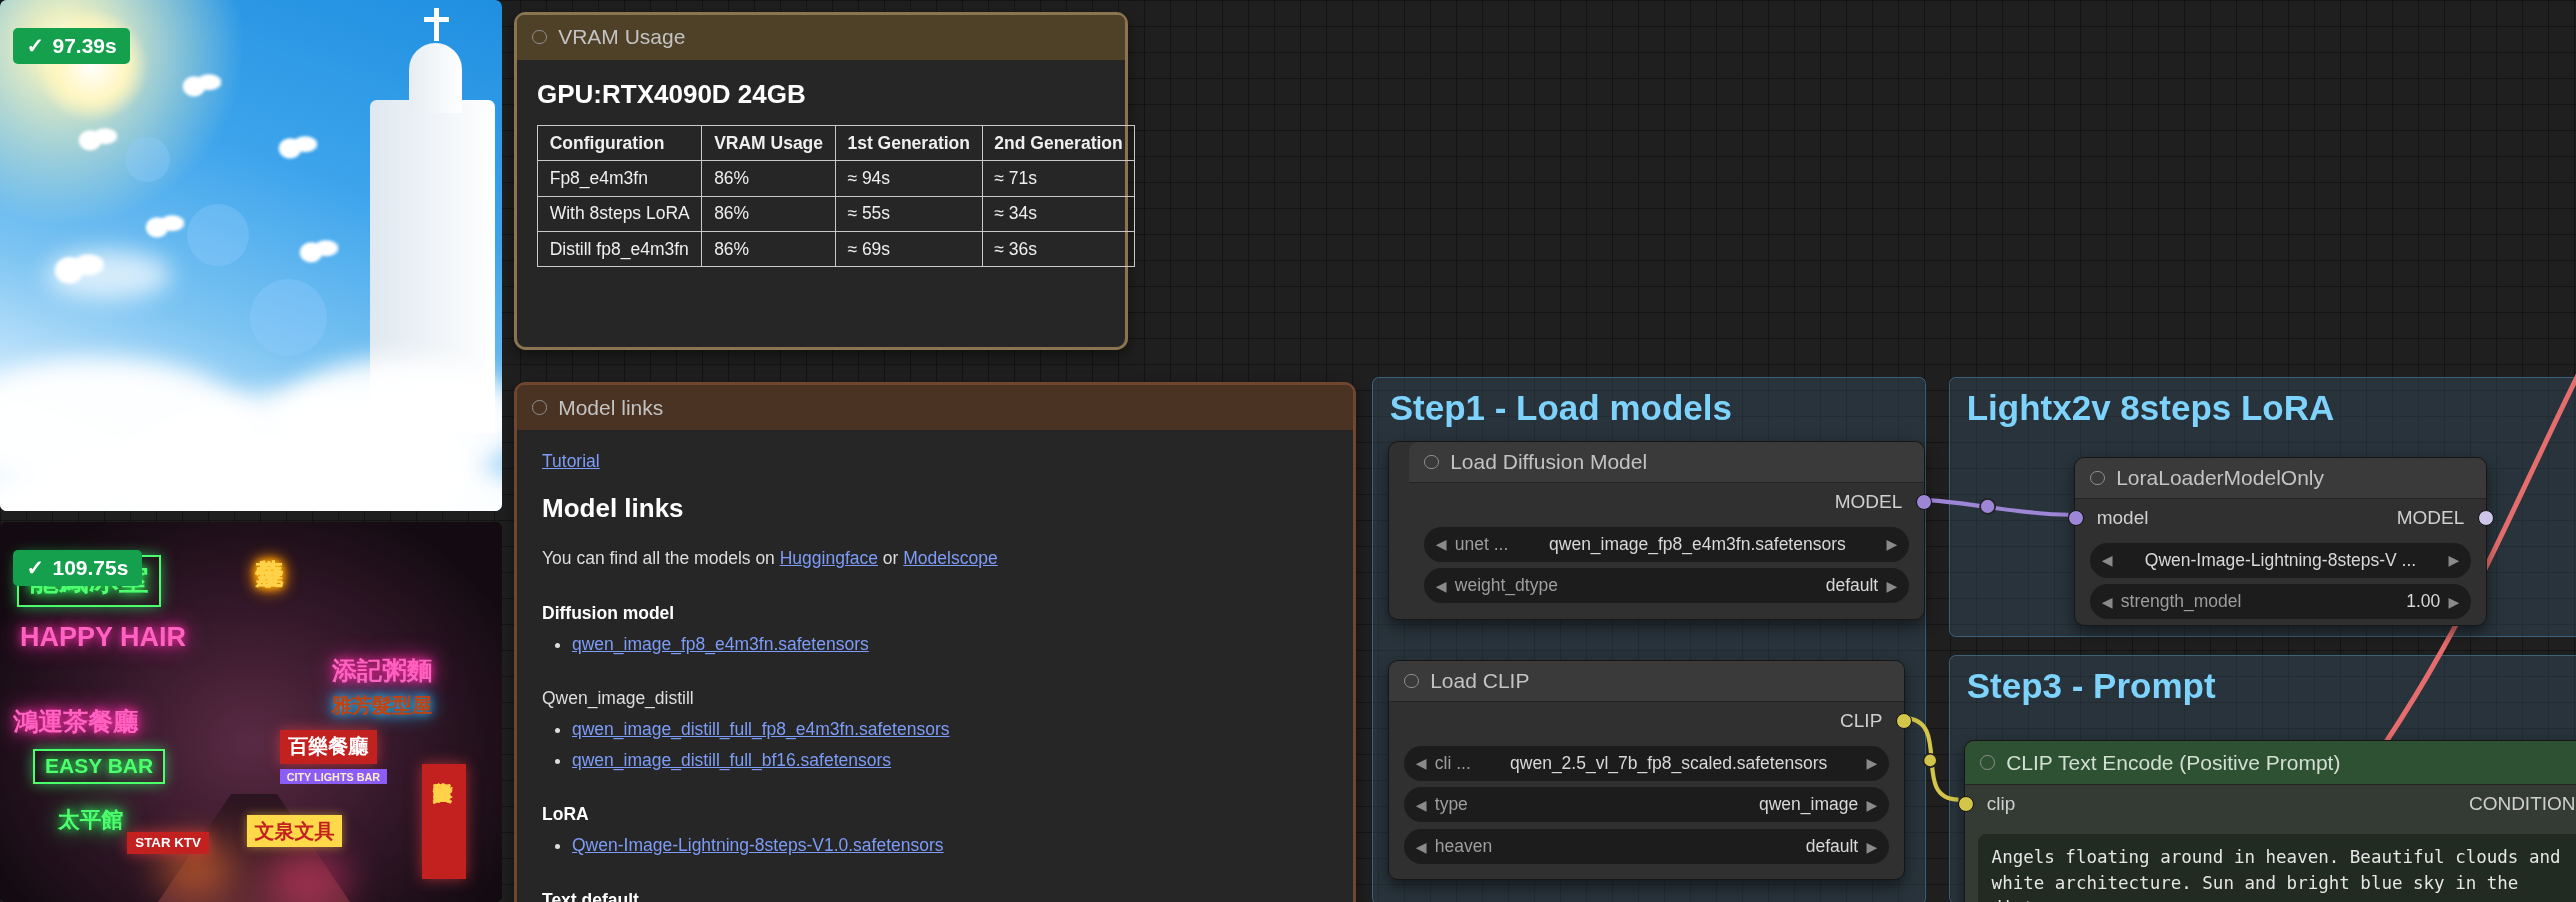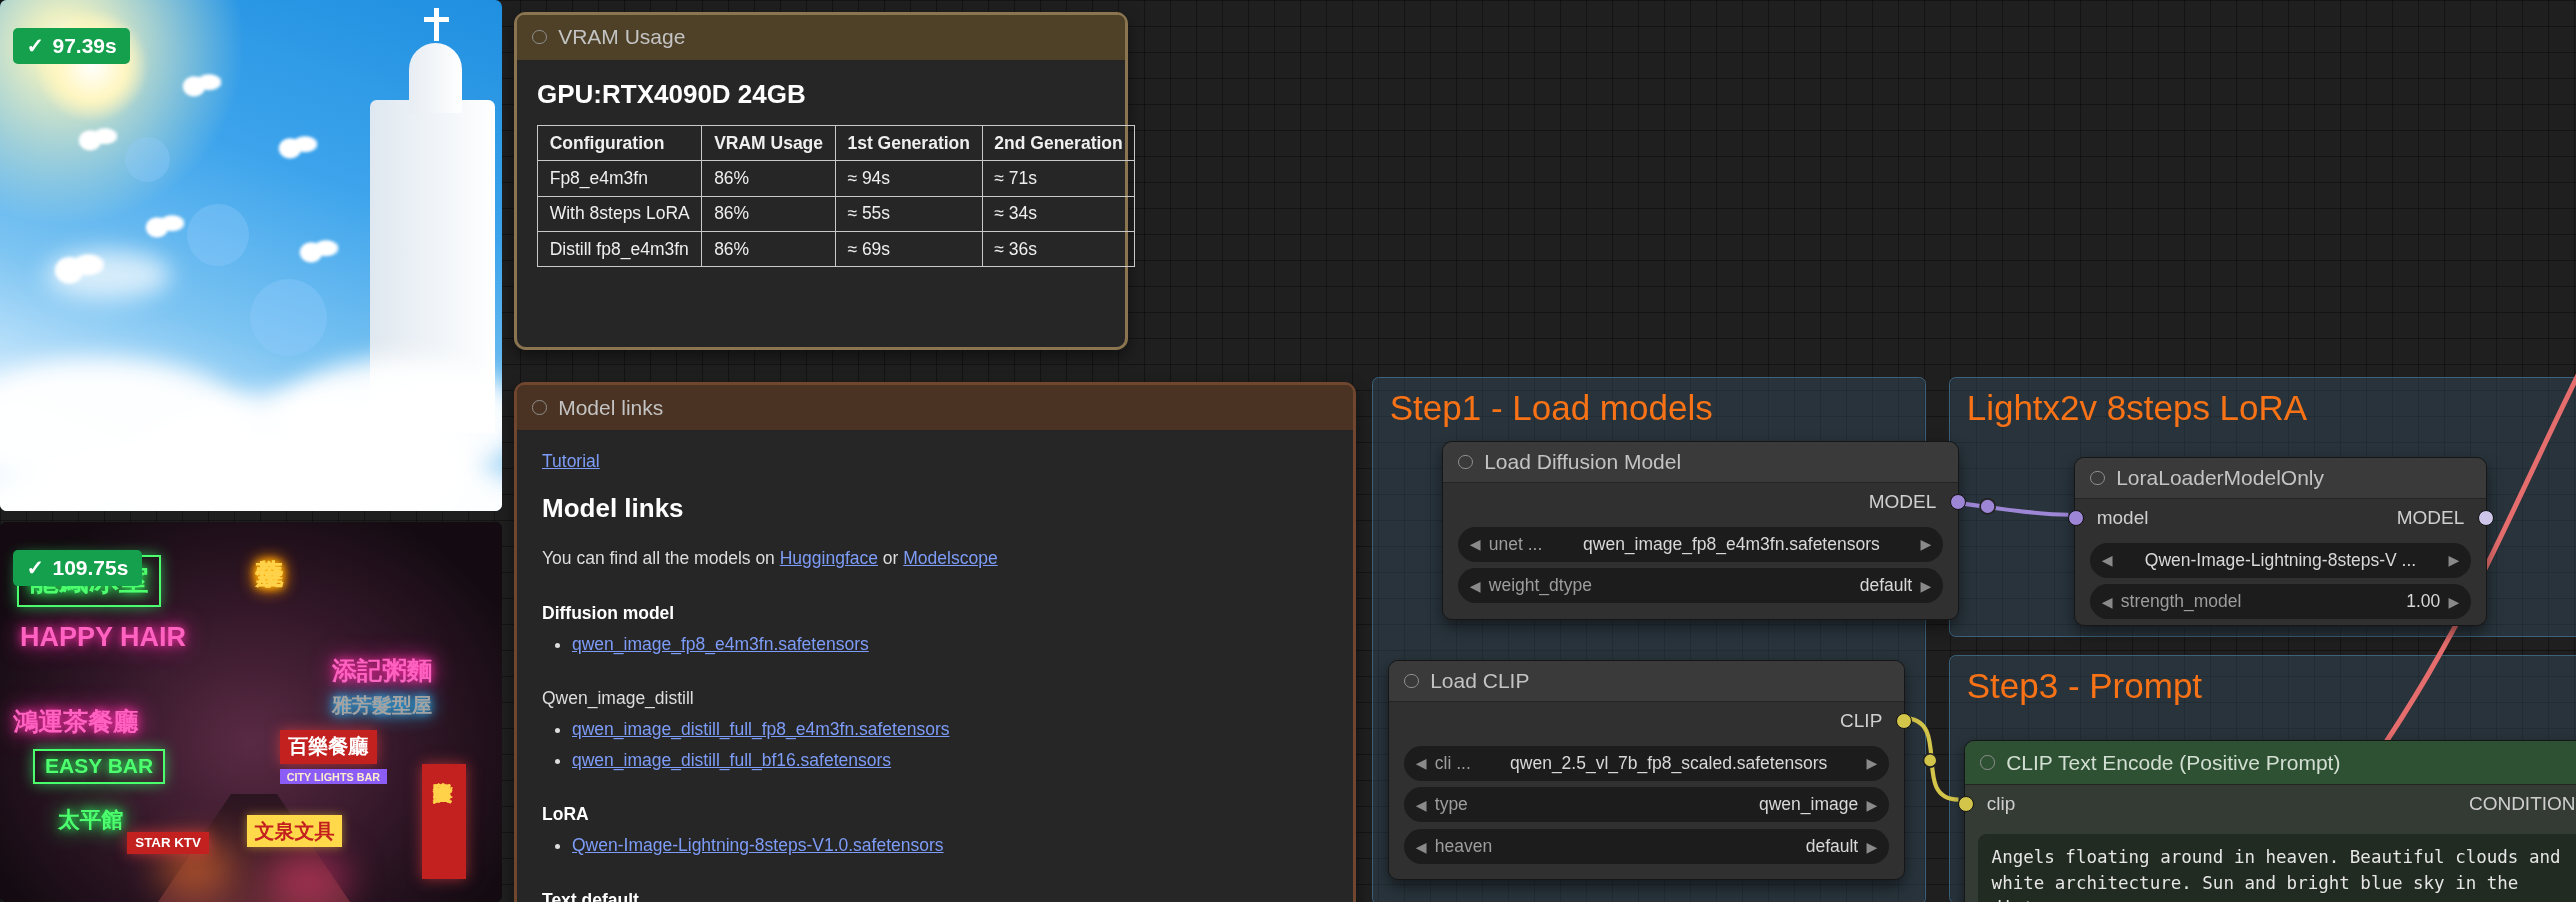--- a/index.html
+++ b/index.html
@@ -37,31 +37,31 @@
     radial-gradient(ellipse 45% 45% at 70% 40%, #fff 50%, rgba(255,255,255,0) 75%);}
   
   .street{position:absolute;inset:0;background:
     radial-gradient(ellipse at 50% 58%, #5a2a44 0%, #321728 45%, #140b12 82%);}
   .road{position:absolute;left:158px;bottom:0;width:192px;height:108px;
     background:linear-gradient(#2a1520,#5c2a33);clip-path:polygon(38% 0,62% 0,100% 100%,0 100%);}
   .glow{position:absolute;border-radius:50%;filter:blur(18.3px);}
   .neon{position:absolute;font-weight:700;white-space:nowrap;z-index:3;}
   .neon-green{color:#4dff6e;text-shadow:0 0 10px #2bff5e,0 0 23px #2bff5e;}
   .neon-pink{color:#ff62c0;text-shadow:0 0 10px #ff2fa8,0 0 23px #ff2fa8;}
-  .neon-blue{color:#a3a3a3;text-shadow:0 0 10px #31bdff,0 0 20px #31bdff;}
+  .neon-blue{color:#c2410c;text-shadow:0 0 10px #31bdff,0 0 20px #31bdff;}
   .neon-gold{color:#ffd24a;text-shadow:0 0 8.3px #ffae00,0 0 18.3px #ff8800;}
   .boxed-green{border:2.5px solid #4dff6e;padding:3.3px 10px;box-shadow:0 0 13.3px rgba(60,255,120,.5);}
   .sign-red{background:#c32020;color:#fff;padding:3.3px 8.3px;box-shadow:0 0 13.3px rgba(255,70,70,.55);}
   .sign-darkred{background:#8b5cf6;color:#ffeccc;padding:1.7px 6.7px;}
   .sign-yellow{background:#ffd94a;color:#c31f1f;padding:2.5px 7.5px;box-shadow:0 0 10px rgba(255,210,60,.5);}
   .vertical{writing-mode:vertical-rl;}
 
   
   .group{position:absolute;background:rgba(56,84,104,.38);border:1.7px solid #3c617a;border-radius:6.7px;z-index:1;}
-  .group-title{padding:10px 16.7px;font-size:35px;font-weight:400;color:#f97316;}
+  .group-title{padding:10px 16.7px;font-size:35px;font-weight:700;color:#7dd3fc;}
   #group-step1{left:1372px;top:377px;width:552px;height:526px;}
   #group-lora{left:1949px;top:377px;width:666px;height:258px;}
   #group-step3{left:1949px;top:655px;width:666px;height:247px;}
 
   
   #wires{position:absolute;left:0;top:0;z-index:2;pointer-events:none;}
 
   
   .node{position:absolute;background:#303030;border:0.8px solid #161616;border-radius:10px;
     box-shadow:0 6.7px 15px rgba(0,0,0,.45);z-index:3;}
@@ -75,21 +75,21 @@
     border:0.8px solid #111;}
   .dot.right{right:-7.5px;} .dot.left{left:-7.5px;}
   .dot.model{background:#9e86d7;} .dot.clip{background:#d3c54a;} .dot.light{background:#cdc6e8;}
   .widget{display:flex;align-items:center;gap:8.3px;height:35px;margin:6.7px 15px;padding:0 11.7px;
     background:#1c1c1c;border-radius:17.5px;font-size:17.5px;color:#c8c8c8;}
   .arrow{color:#8a8a8a;font-size:14px;flex:0 0 auto;}
   .wlabel{color:#9d9d9d;flex:0 0 auto;}
   .wvalue{flex:1;text-align:right;color:#d8d8d8;white-space:nowrap;overflow:hidden;}
   .wvalue.center{text-align:center;}
 
-  #node-load-diffusion{left:1442px;top:441px;width:515px;height:177px;}
+  #node-load-diffusion{left:1388px;top:441px;width:515px;height:177px;padding-left:20px;}
   #node-load-clip{left:1388px;top:660px;width:515px;height:218px;}
   #node-lora{left:2074px;top:457px;width:411px;height:167px;}
 
   
   #node-clip-encode{left:1964px;top:740px;width:666px;height:217px;background:#343b34;}
   #node-clip-encode .node-title{background:#2f5133;height:43px;color:#d2dfd2;}
   .prompt-box{margin:11.7px 13.3px;padding:11.7px 13.3px;background:#222b22;border-radius:8.3px;
     font-family:"DejaVu Sans Mono", monospace;font-size:17.5px;line-height:1.45;color:#e6e6e6;}
 
   

